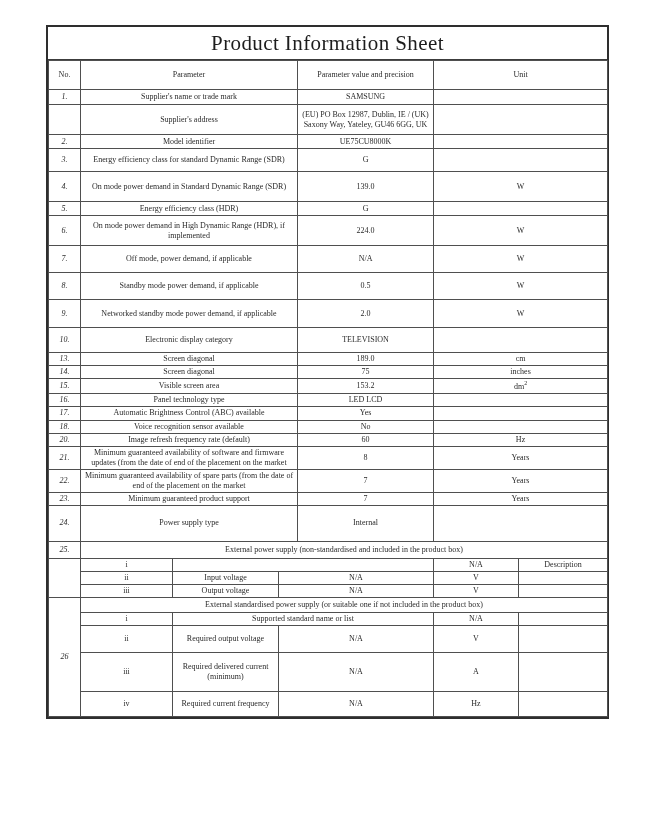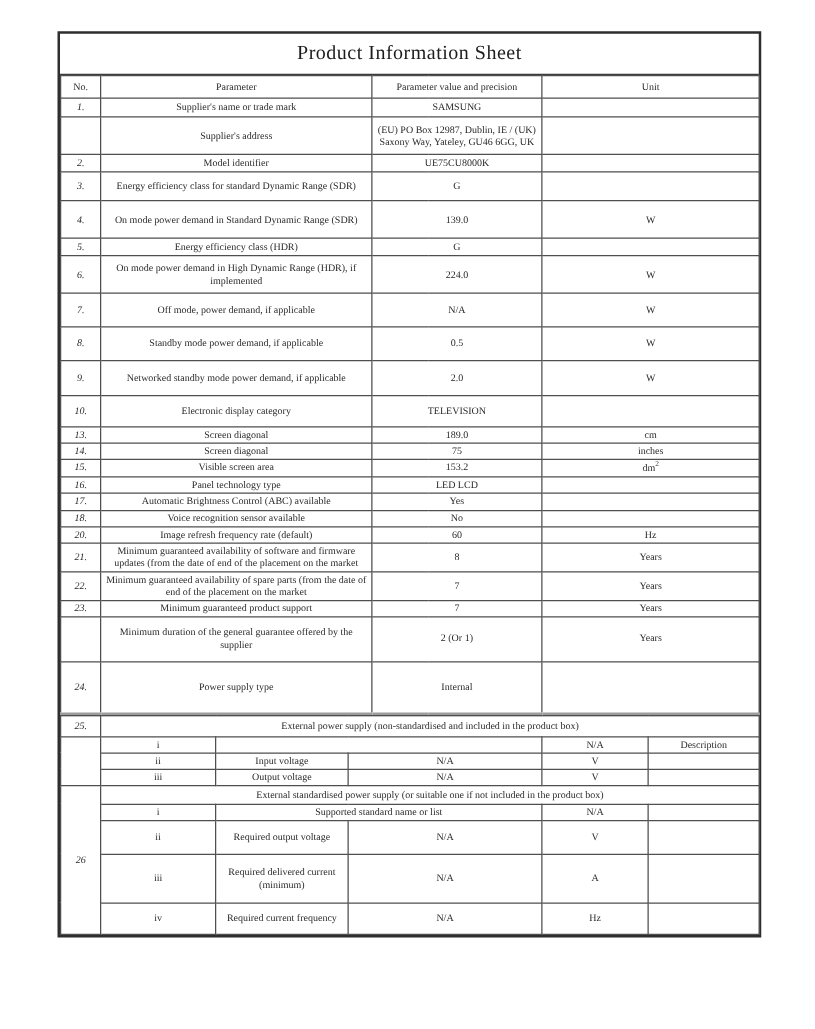--- a/index.html
+++ b/index.html
@@ -7,36 +7,36 @@
     width:652px;height:823px;background:#ffffff;position:relative;
     font-family:"Liberation Serif","DejaVu Serif",serif;color:#262626;
     -webkit-font-smoothing:antialiased;
   }
   .sheet{
     position:absolute;left:46px;top:25px;width:559px;
     border:2px solid #2e2e2e;background:#fff;
   }
   .title-box{
     height:32px;display:flex;align-items:center;justify-content:center;
-    border-bottom:1px solid #3c3c3c;font-size:16px;letter-spacing:.4px;color:#1d1d1d;
+    border-bottom:1px solid #3c3c3c;font-size:21px;letter-spacing:.4px;color:#1d1d1d;
   }
   .commission-row{
     height:18px;display:flex;align-items:center;justify-content:center;
     font-size:8.5px;letter-spacing:.2px;border-bottom:3px solid #a8a8a8;color:#2a2a2a;
   }
   table{border-collapse:collapse;table-layout:fixed;width:559px;font-size:8px;color:#2a2a2a;}
   td,th{
     border:1px solid #4f4f4f;text-align:center;vertical-align:middle;
     padding:1px 3px;font-weight:normal;line-height:1.25;overflow:hidden;word-wrap:break-word;
   }
   .no-cell{font-style:italic;}
   #ps-table{margin-top:-1px;}
   sup{font-size:6px;}
   
-  #main-table thead tr{height:18px;padding-left:44px;}
+  #main-table thead tr{height:29px;padding-left:44px;}
   #main-table tbody tr:nth-child(1){height:15px;}
   #main-table tbody tr:nth-child(2){height:30px;font-family:Liberation Serif, serif;}
   #main-table tbody tr:nth-child(3){height:14px;}
   #main-table tbody tr:nth-child(4){height:23px;}
   #main-table tbody tr:nth-child(5){height:30px;}
   #main-table tbody tr:nth-child(6){height:14px;}
   #main-table tbody tr:nth-child(7){height:30px;}
   #main-table tbody tr:nth-child(8){height:27px;}
   #main-table tbody tr:nth-child(9){height:27px;}
   #main-table tbody tr:nth-child(10){height:28px;}
@@ -214,26 +214,20 @@
           <td colspan="3">7</td>
           <td>Years</td>
         </tr>
         <tr>
           <td class="no-cell">23.</td>
           <td>Minimum guaranteed product support</td>
           <td colspan="3">7</td>
           <td>Years</td>
         </tr>
         <tr>
-          <td class="no-cell"></td>
-          <td>Minimum duration of the general guarantee offered by the supplier</td>
-          <td colspan="3">2 (Or 1)</td>
-          <td>Years</td>
-        </tr>
-        <tr>
           <td class="no-cell">24.</td>
           <td>Power supply type</td>
           <td colspan="3">Internal</td>
           <td></td>
         </tr>
       </tbody>
   </table>
 
   <table id="ps-table">
     <colgroup>

